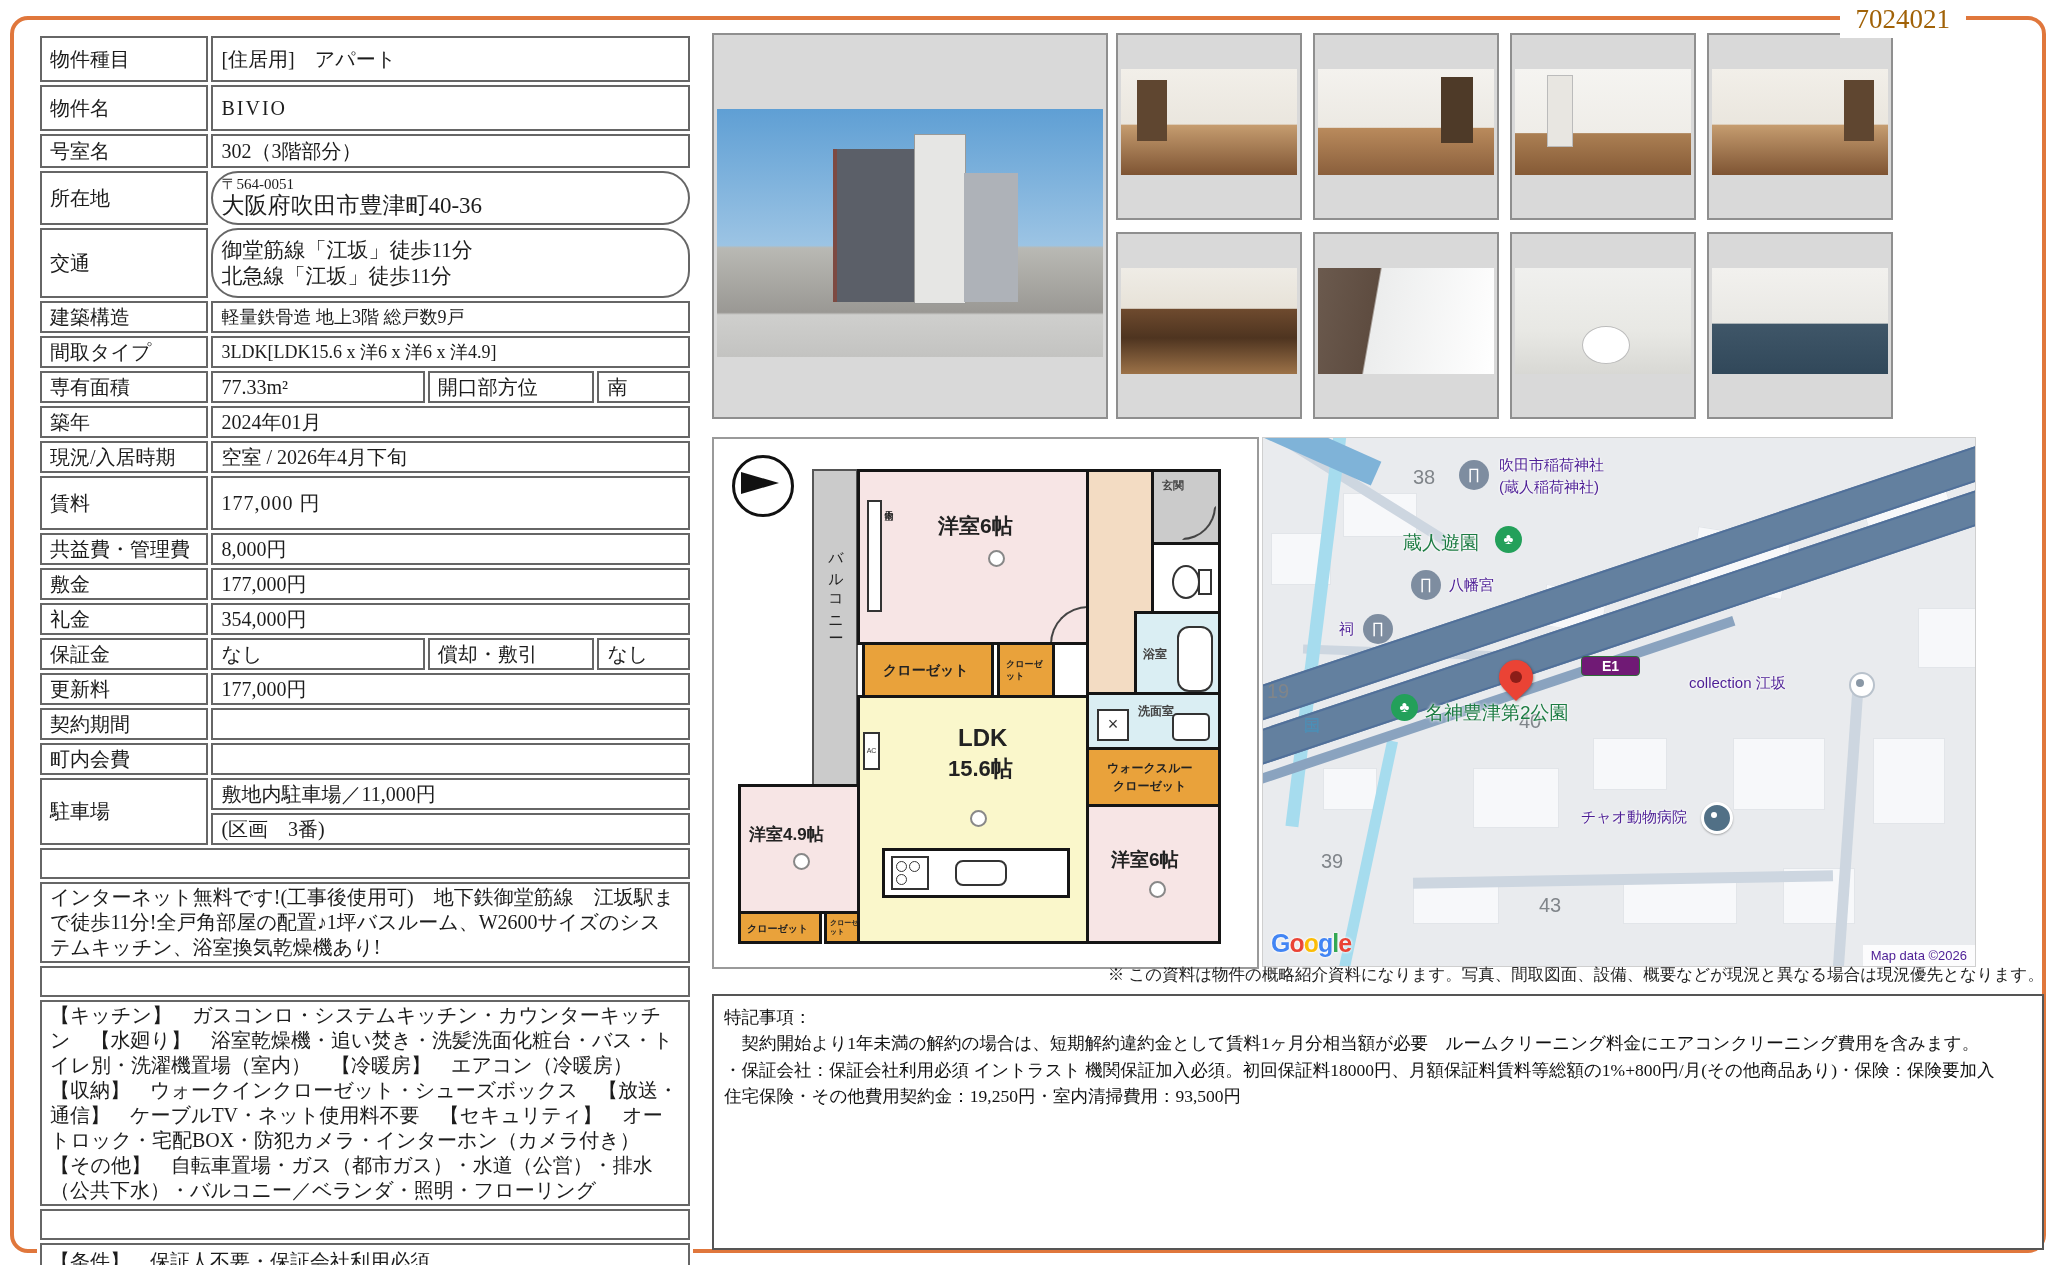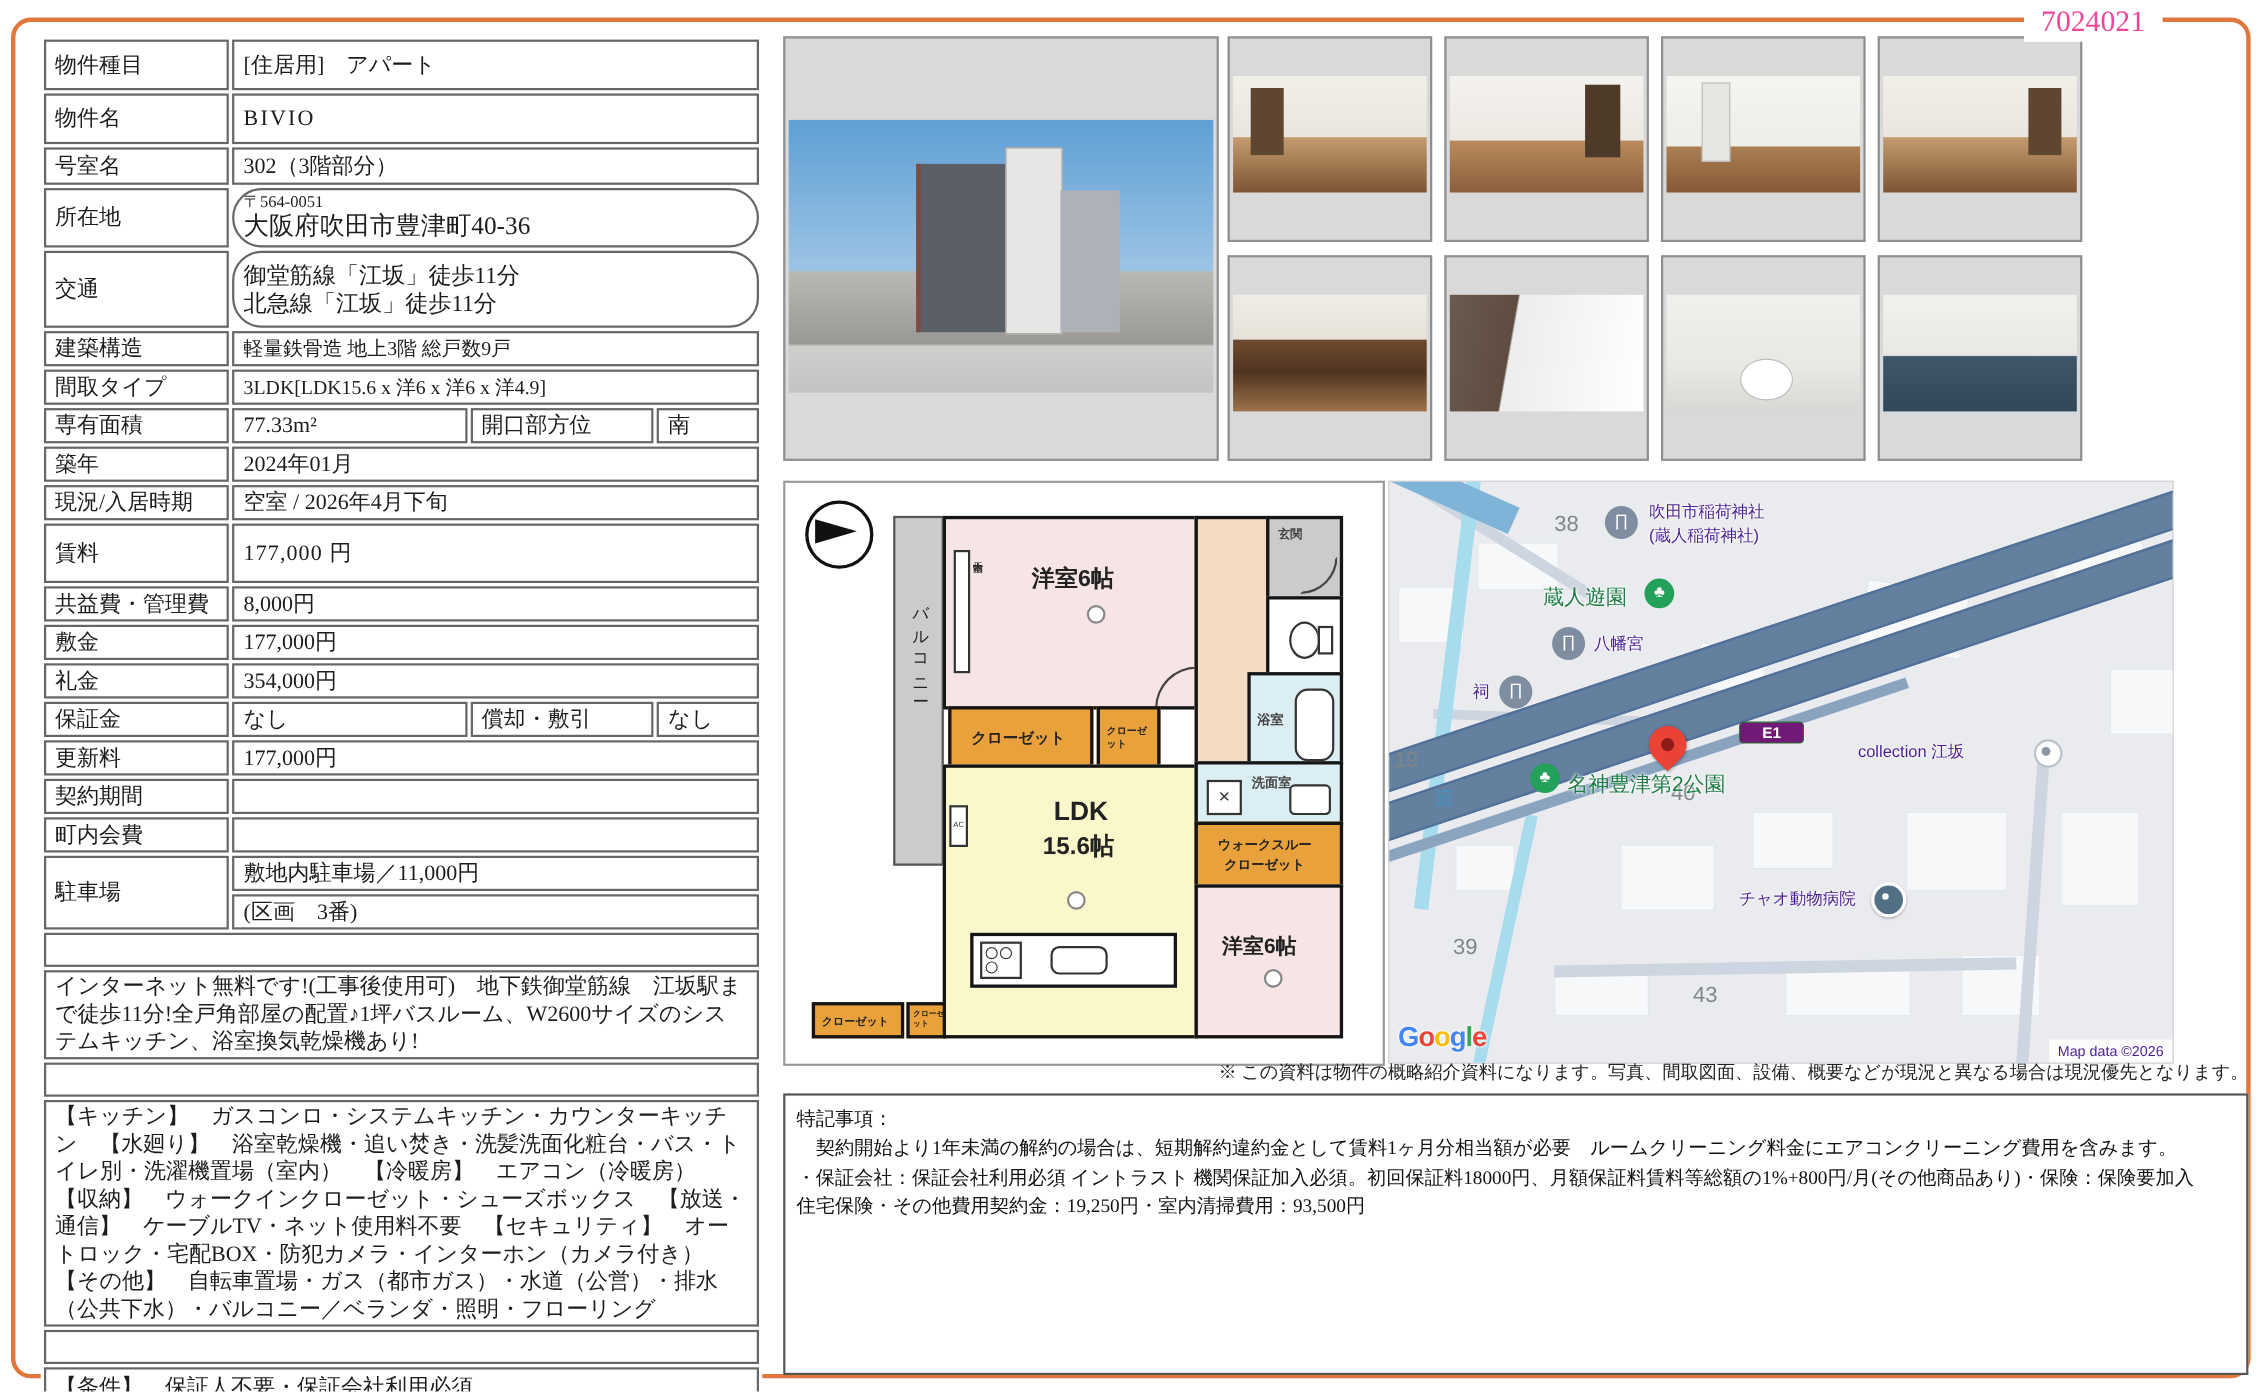--- a/index.html
+++ b/index.html
@@ -5,21 +5,21 @@
   html,body{margin:0;padding:0;}
   body{
     width:2056px;height:1265px;position:relative;background:#ffffff;
     font-family:"Liberation Serif","DejaVu Serif",serif;color:#1c1c1c;
     overflow:hidden;
   }
   
   .frame{position:absolute;left:10px;top:16px;right:10px;bottom:12px;
     border:4px solid #e0773c;border-radius:18px;pointer-events:none;}
   .docnum{position:absolute;top:0;right:90px;height:38px;line-height:38px;
-    background:#fff;padding:0 16px;font-size:27px;color:#ec4899;z-index:6;text-align:center;}
+    background:#fff;padding:0 16px;font-size:27px;color:#a16207;z-index:6;text-align:center;}
 
   
   table.prop{position:absolute;left:37px;top:33px;width:656px;
     border-collapse:separate;border-spacing:3px;background:#fff;}
   table.prop td{border:2px solid #666;background:#fff;padding:1px 8px;
     font-size:20px;vertical-align:middle;line-height:1.25;}
   td.lbl{width:168px;font-size:21px;}
   td.vw1{width:216px;} td.vw2{width:166px;} td.vw3{width:82px;}
   .h40{height:40px}.h28{height:28px}.h48{height:48px}.h64{height:64px}.h26{height:26px}
   .fs26{font-size:26px}.fs28{font-size:28px;letter-spacing:2px}
@@ -349,20 +349,24 @@
   <div class="room orange" style="left:372px;top:308px;width:135px;height:60px;">
     <span class="rlabel" style="left:18px;top:10px;font-size:12px;">ウォークスルー</span>
     <span class="rlabel" style="left:24px;top:28px;font-size:12px;">クローゼット</span>
   </div>
 
   <div class="room pink" style="left:372px;top:365px;width:135px;height:140px;">
     <span class="rlabel" style="left:22px;top:40px;font-size:19px;">洋室6帖</span>
     <div class="lightdot" style="left:60px;top:74px;"></div>
   </div>
 
+  <div class="room pink" style="left:24px;top:345px;width:122px;height:130px;">
+    <span class="rlabel" style="left:8px;top:36px;font-size:17px;">洋室4.9帖</span>
+    <div class="lightdot" style="left:52px;top:66px;"></div>
+  </div>
   <div class="room orange" style="left:24px;top:472px;width:84px;height:33px;">
     <span class="rlabel" style="left:6px;top:8px;font-size:10px;">クローゼット</span>
   </div>
   <div class="room orange" style="left:110px;top:472px;width:36px;height:33px;">
     <span class="rlabel" style="left:3px;top:4px;font-size:7px;white-space:normal;line-height:1.3;width:30px;">クローゼット</span>
   </div>
 </div>
 
 <div class="map">
   <div class="bl" style="left:80px;top:55px;width:72px;height:42px;"></div>

